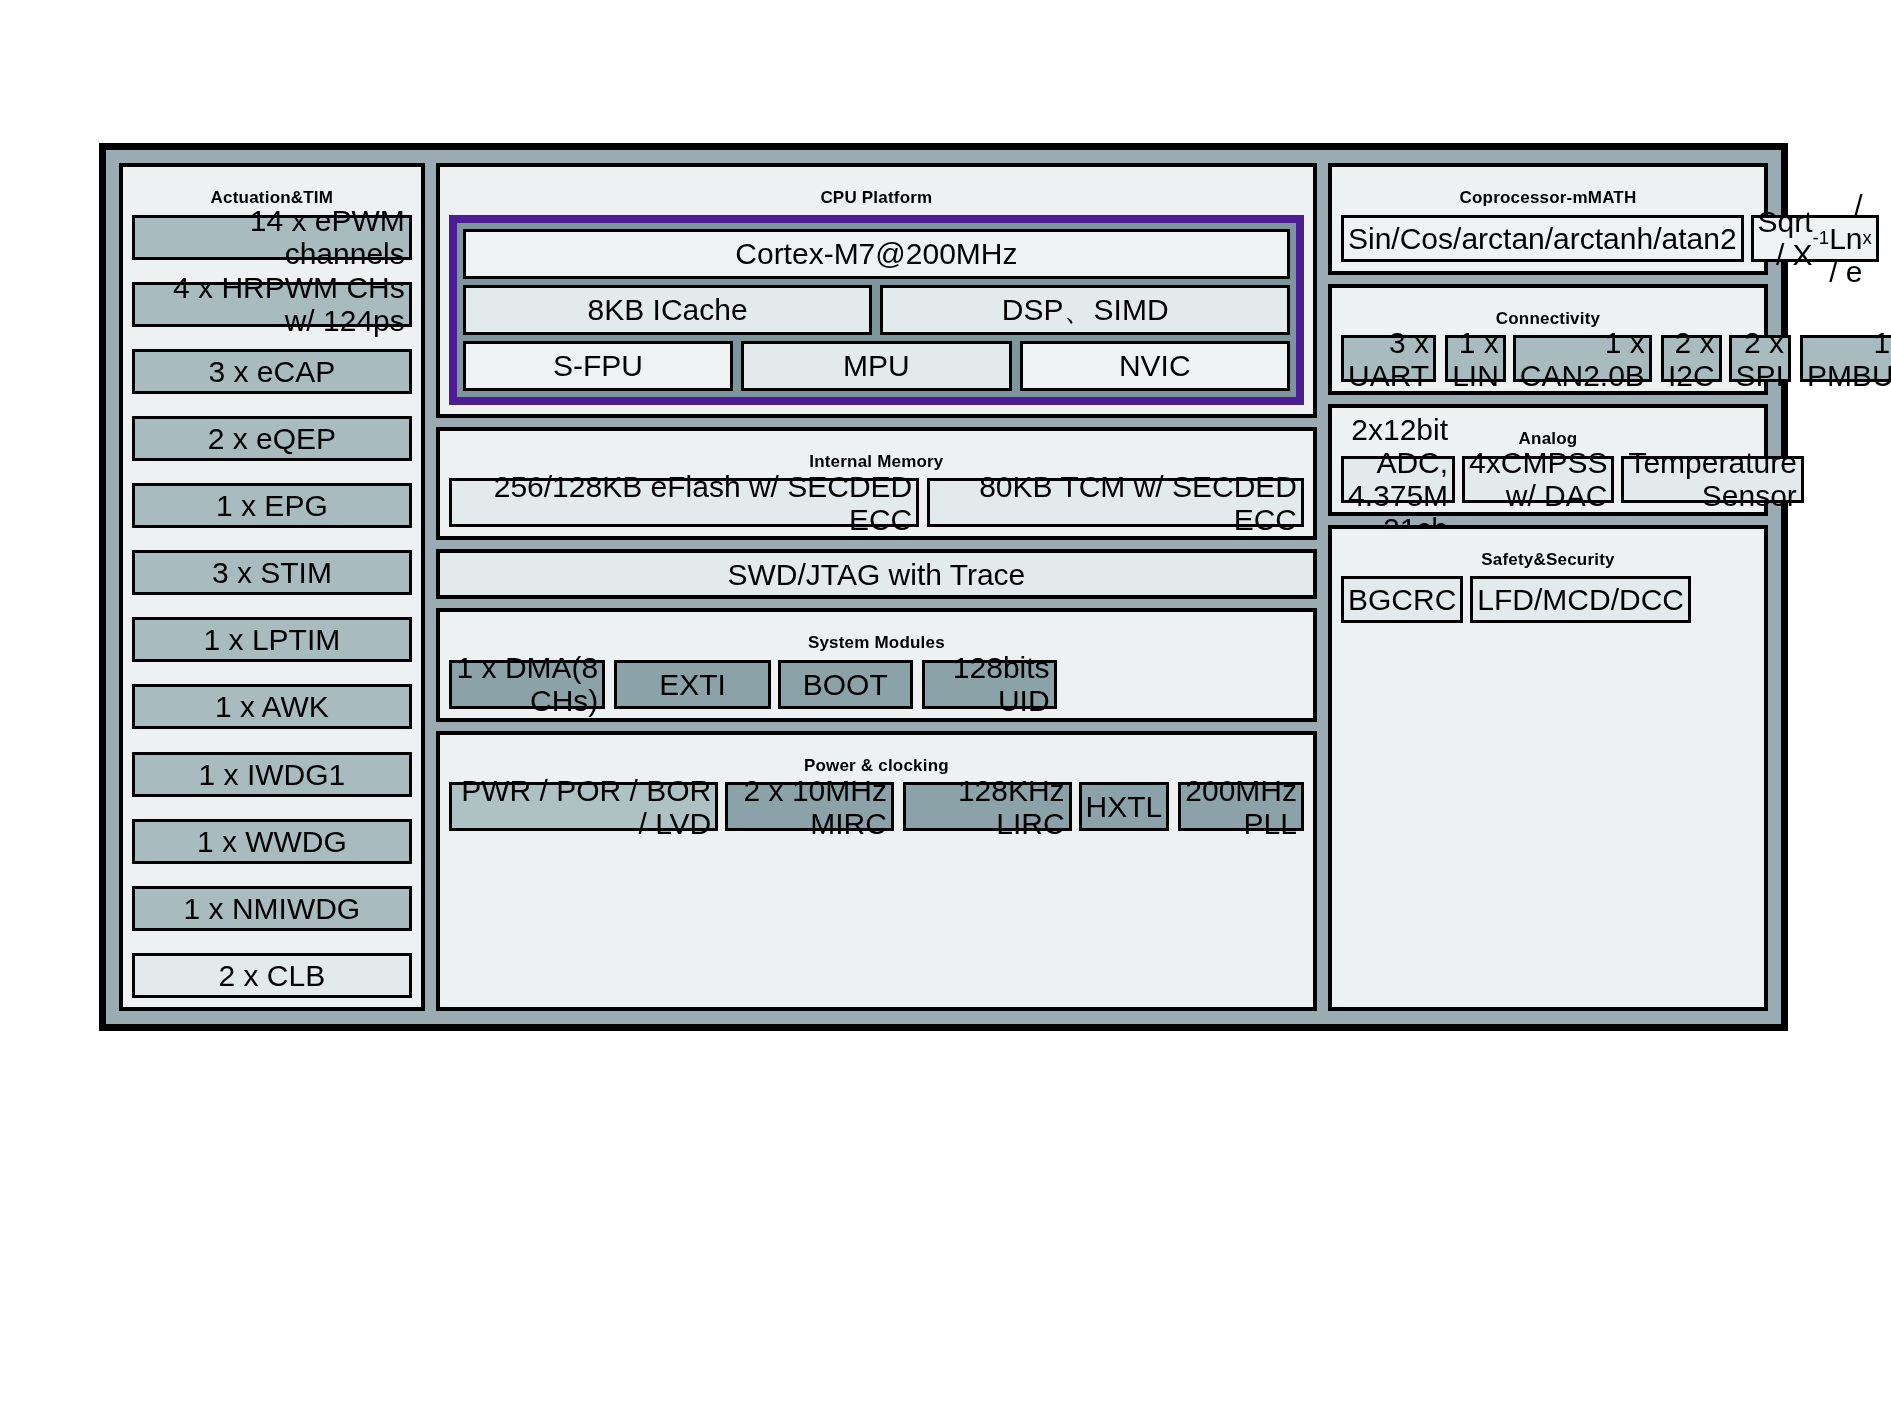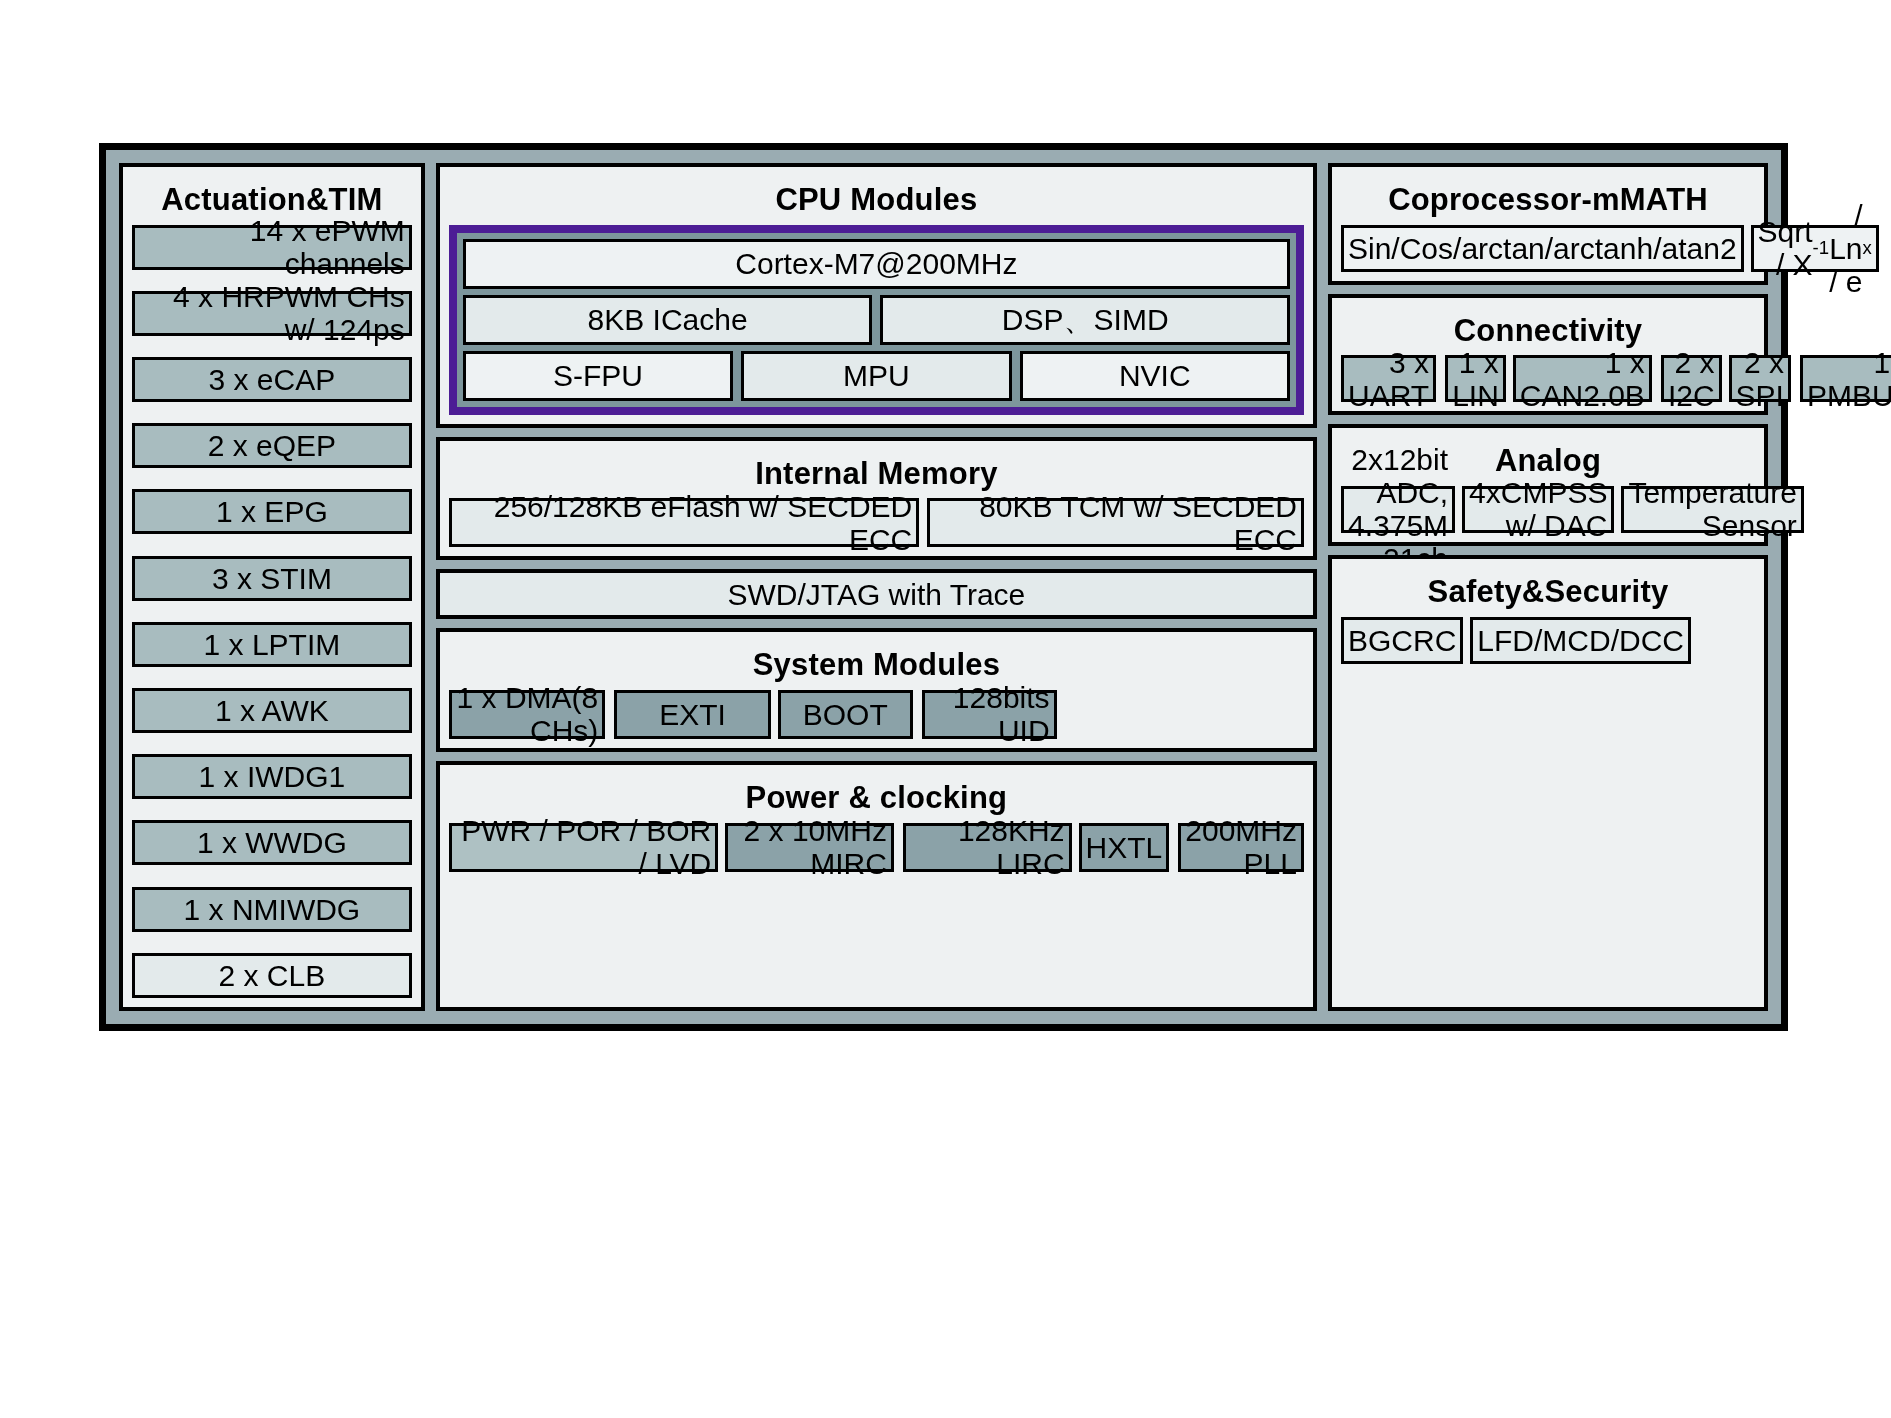--- a/index.html
+++ b/index.html
@@ -20,22 +20,22 @@
   .col-mid{flex:1 1 auto;}
   .col-right{width:440px;}
 
   
   .panel{
     background:#eef1f2;border:4px solid #000000;box-sizing:border-box;
     padding:7px 9px 9px 9px;display:flex;flex-direction:column;
   }
   .panel.flexfill{flex:1 1 auto;}
   .panel-title{
-    font-weight:bold;font-size:31px;color:#000;text-align:center;
-    line-height:1.15;margin:8px 0 7px 0;letter-spacing:.2px;
+    font-weight:bold;font-size:17px;color:#000;text-align:center;
+    line-height:1.15;margin:14px 0 7px 0;letter-spacing:.2px;
   }
 
   
   .box{
     border:3px solid #000;box-sizing:border-box;
     display:flex;align-items:center;justify-content:center;
     text-align:right;font-size:30px;color:#000;line-height:1.1;
     padding:2px 4px;
   }
   .fill-light{background:#e3eaeb;}
@@ -89,21 +89,21 @@
           <div class="box fill-mid">1 x WWDG</div>
           <div class="box fill-mid">1 x NMIWDG</div>
           <div class="box fill-light">2 x CLB</div>
         </div>
       </div>
     </div>
 
     <div class="col col-mid">
 
       <div class="panel">
-        <div class="panel-title">CPU Modules</div>
+        <div class="panel-title">CPU Platform</div>
         <div class="cpu-inner">
           <div class="box fill-lighter">Cortex-M7@200MHz</div>
           <div class="cpu-row">
             <div class="box fill-light">8KB ICache</div>
             <div class="box fill-light">DSP、SIMD</div>
           </div>
           <div class="cpu-row">
             <div class="box fill-lighter">S-FPU</div>
             <div class="box fill-light">MPU</div>
             <div class="box fill-lighter">NVIC</div>

